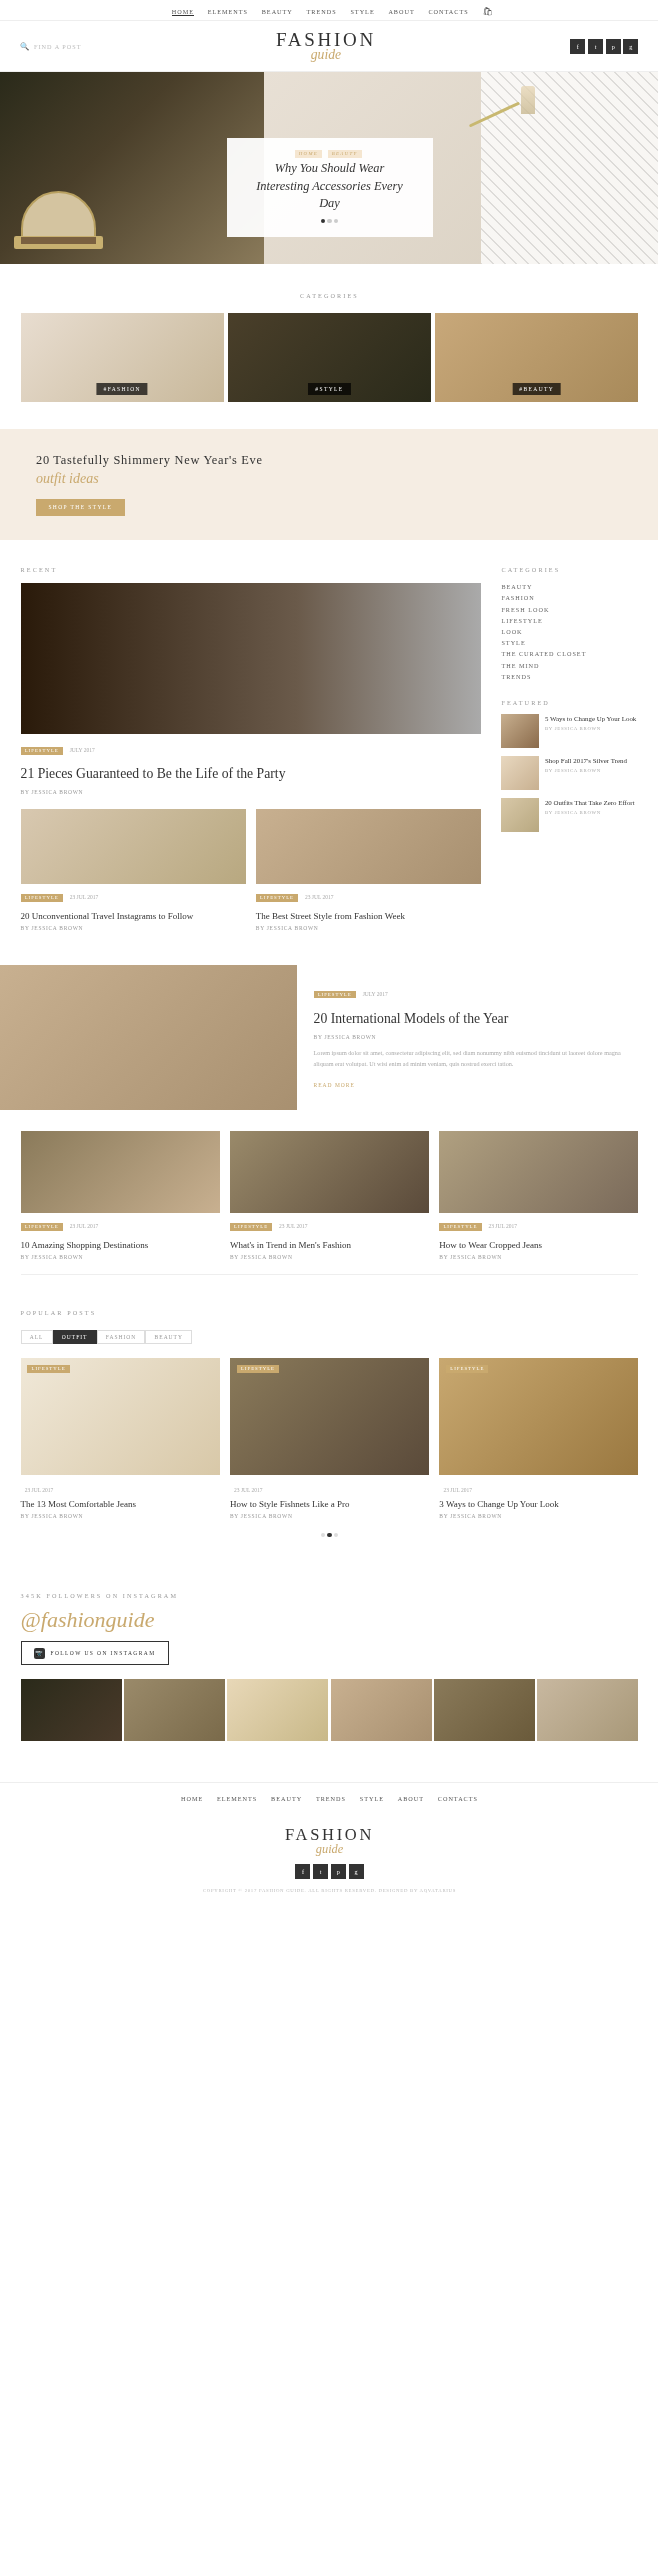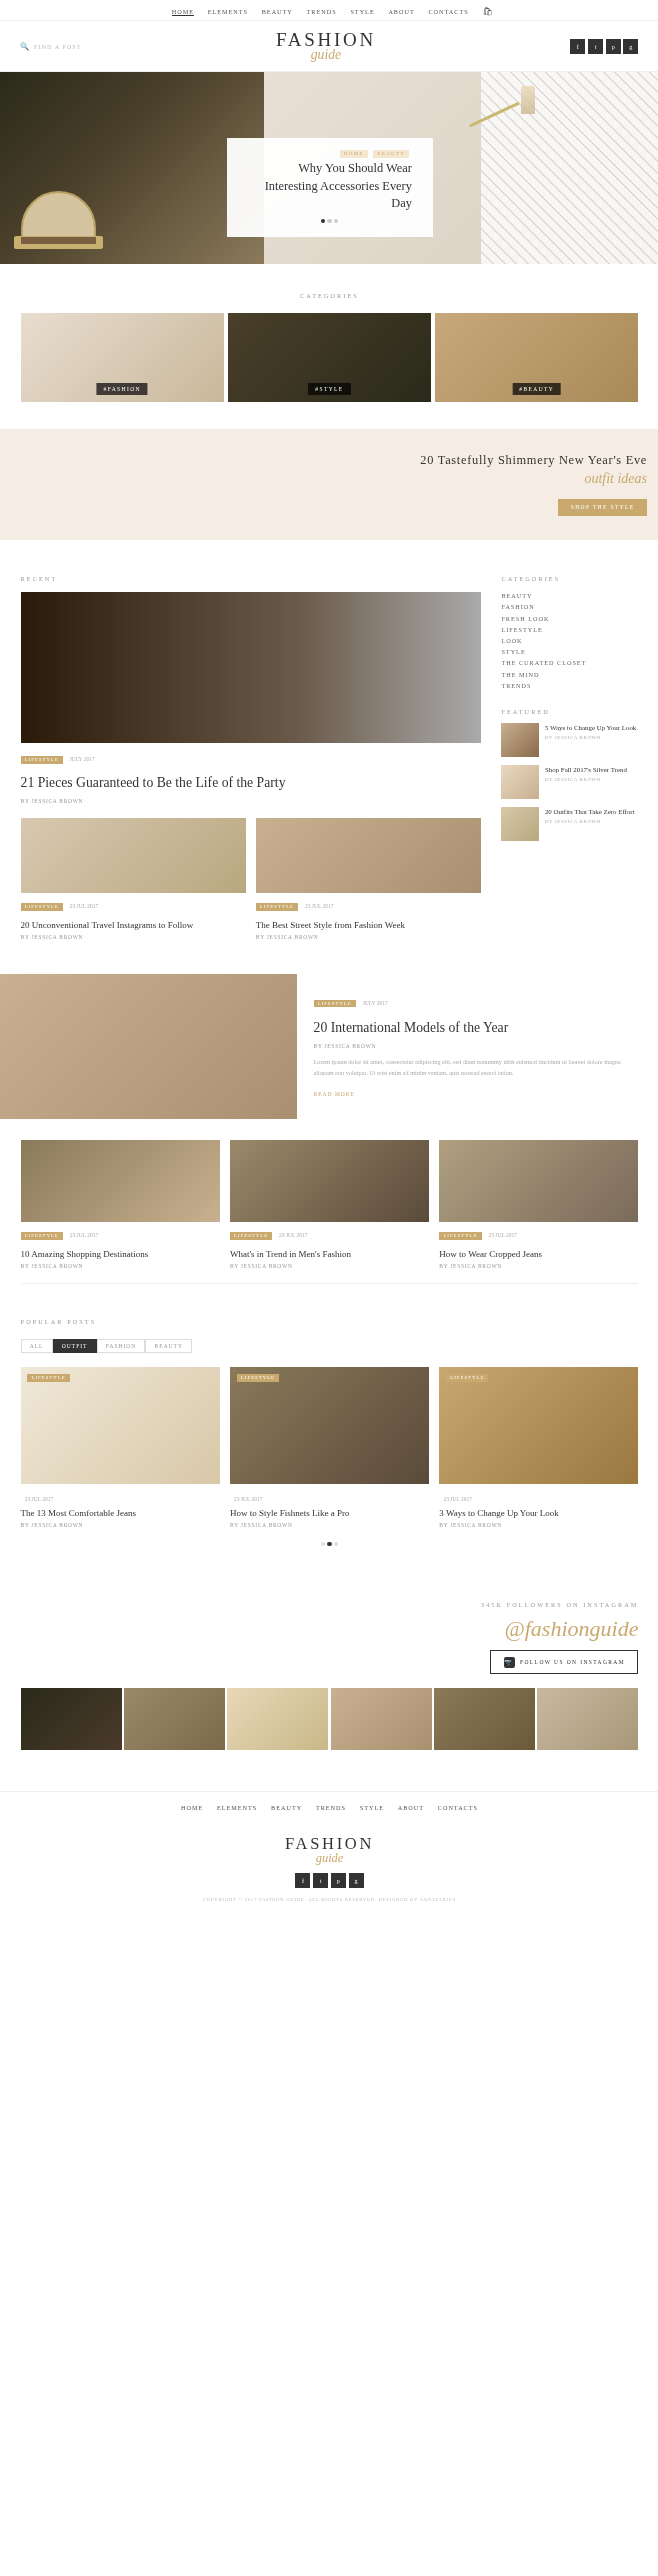--- a/index.html
+++ b/index.html
@@ -19,41 +19,41 @@
     .header-social { display: flex; gap: 2.7px; }
     .social-btn { width: 15px; height: 15px; background: #333; display: flex; align-items: center; justify-content: center; }
     .social-btn span { color: #fff; font-size: 6.2px; }
     
     
     .hero { position: relative; height: 192px; overflow: hidden; background: #e8e0d5; }
     .hero-bg { width: 100%; height: 100%; display: flex; }
     .hero-left { width: 40%; background: linear-gradient(135deg, #2a2a1a 0%, #4a3f2a 40%, #8a7a5a 100%); }
     .hero-right { width: 60%; background: linear-gradient(135deg, #e8e0d5 0%, #d8cfc0 100%); position: relative; overflow: hidden; }
     .hero-stripes { position: absolute; right: 0; top: 0; width: 45%; height: 100%; background: repeating-linear-gradient(45deg, #ddd 0, #ddd 1.4px, #fff 1.4px, #fff 8.2px); opacity: 0.8; }
-    .hero-content { position: absolute; bottom: 27.4px; left: 50%; transform: translateX(-50%); background: rgba(255,255,255,0.95); padding: 13.7px 20.6px; text-align: right; width: 206px; z-index: 10; }
+    .hero-content { position: absolute; bottom: 27.4px; left: 50%; transform: translateX(-50%); background: rgba(255,255,255,0.95); padding: 13.7px 20.6px; text-align: center; width: 206px; z-index: 10; font-style: italic; }
     .hero-badge { font-size: 4.8px; letter-spacing: 1.4px; text-transform: uppercase; color: #c9a96e; margin-bottom: 2.7px; }
     .hero-badge span { background: #f5e6d0; padding: 1.4px 4.1px; margin-right: 2.7px; }
     .hero-title { font-size: 12.4px; font-weight: 400; line-height: 1.4; color: #333; margin: 4.1px 0; }
     .hero-dots { display: flex; gap: 2.7px; justify-content: center; margin-top: 6.9px; }
     .hero-dot { width: 4.1px; height: 4.1px; border-radius: 50%; background: #ccc; }
     .hero-dot.active { background: #333; }
     
     
     .categories { padding: 27.4px 20.6px; text-align: center; }
     .section-label { font-size: 6.2px; letter-spacing: 2.1px; text-transform: uppercase; color: #999; margin-bottom: 13.7px; }
     .cat-grid { display: grid; grid-template-columns: repeat(3, 1fr); gap: 4.1px; }
     .cat-item { position: relative; height: 89px; overflow: hidden; }
     .cat-img { width: 100%; height: 100%; object-fit: cover; }
     .cat-img-fashion { background: linear-gradient(135deg, #e8ddd0, #c8b89a); }
     .cat-img-style { background: linear-gradient(135deg, #4a3f2a, #2a2a1a); }
     .cat-img-beauty { background: linear-gradient(135deg, #c8a87a, #a88a5a); }
     .cat-tag { position: absolute; bottom: 6.9px; left: 50%; transform: translateX(-50%); background: rgba(0,0,0,0.7); color: #fff; font-size: 5.5px; letter-spacing: 1.4px; text-transform: uppercase; padding: 2.7px 6.9px; white-space: nowrap; }
     
     
-    .promo-banner { background: #f5ede3; padding: 24px 12px; text-align: right; margin: 0 0 35px; }
+    .promo-banner { background: #f5ede3; padding: 24px 36px; text-align: left; margin: 0 0 26px; }
     .promo-title { font-size: 12.4px; font-weight: 400; color: #333; letter-spacing: 0.7px; }
     .promo-script { font-size: 14px; font-style: italic; color: #c9a96e; font-family: 'Georgia', serif; margin: 2.7px 0; }
     .promo-btn { display: inline-block; margin-top: 9.6px; background: #c9a96e; color: #fff; font-size: 5.5px; letter-spacing: 1.4px; text-transform: uppercase; padding: 5.5px 12.4px; text-decoration: none; cursor: pointer; }
     
     
     .main-content { display: flex; padding: 0 20.6px; gap: 20.6px; }
     .content-left { flex: 1; }
     .content-right { width: 137px; }
     
     .recent-label { font-size: 6.2px; letter-spacing: 2.1px; text-transform: uppercase; color: #999; margin-bottom: 10.3px; }
@@ -111,21 +111,21 @@
     .pop-img-1 { background: linear-gradient(135deg, #f0e8d8 0%, #d8c8a8 100%); }
     .pop-img-2 { background: linear-gradient(135deg, #8a7a5a 0%, #5a4a3a 100%); }
     .pop-img-3 { background: linear-gradient(135deg, #c8a870 0%, #9a7840 100%); }
     .popular-title { font-size: 9px; font-weight: 400; line-height: 1.4; color: #333; margin: 4.1px 0 2.7px; }
     .popular-tag { position: absolute; top: 6.9px; left: 6.9px; font-size: 4.8px; letter-spacing: 1px; text-transform: uppercase; background: #c9a96e; color: #fff; padding: 1.4px 4.1px; }
     .pagination-dots { display: flex; gap: 2.7px; justify-content: center; margin: 13.7px 0; }
     .page-dot { width: 4.1px; height: 4.1px; border-radius: 50%; background: #ddd; cursor: pointer; }
     .page-dot.active { background: #333; }
     
     
-    .instagram-section { text-align: right; padding: 27.4px 20.6px 13.7px; }
+    .instagram-section { text-align: left; padding: 27.4px 20.6px 13.7px; }
     .insta-handle { font-size: 22px; font-style: italic; color: #c9a96e; font-family: 'Georgia', serif; }
     .insta-label { font-size: 6.2px; letter-spacing: 2.1px; text-transform: uppercase; color: #999; margin-bottom: 8.2px; }
     .insta-follow-btn { display: inline-flex; align-items: center; gap: 5.5px; border: 0.7px solid #333; padding: 5.5px 12.4px; font-size: 5.5px; letter-spacing: 1.4px; text-transform: uppercase; cursor: pointer; margin-top: 8.2px; }
     .insta-icon { width: 11px; height: 11px; background: #333; border-radius: 2.1px; display: inline-flex; align-items: center; justify-content: center; }
     .insta-icon span { color: #fff; font-size: 6.2px; }
     .insta-grid { display: grid; grid-template-columns: repeat(6, 1fr); gap: 2.1px; margin: 13.7px 0; }
     .insta-img { height: 62px; }
     .insta-1 { background: linear-gradient(135deg, #2a2a1a, #4a3a2a); }
     .insta-2 { background: linear-gradient(135deg, #9a8a6a, #7a6a4a); }
     .insta-3 { background: linear-gradient(135deg, #e8d8b8, #c8b888); }

